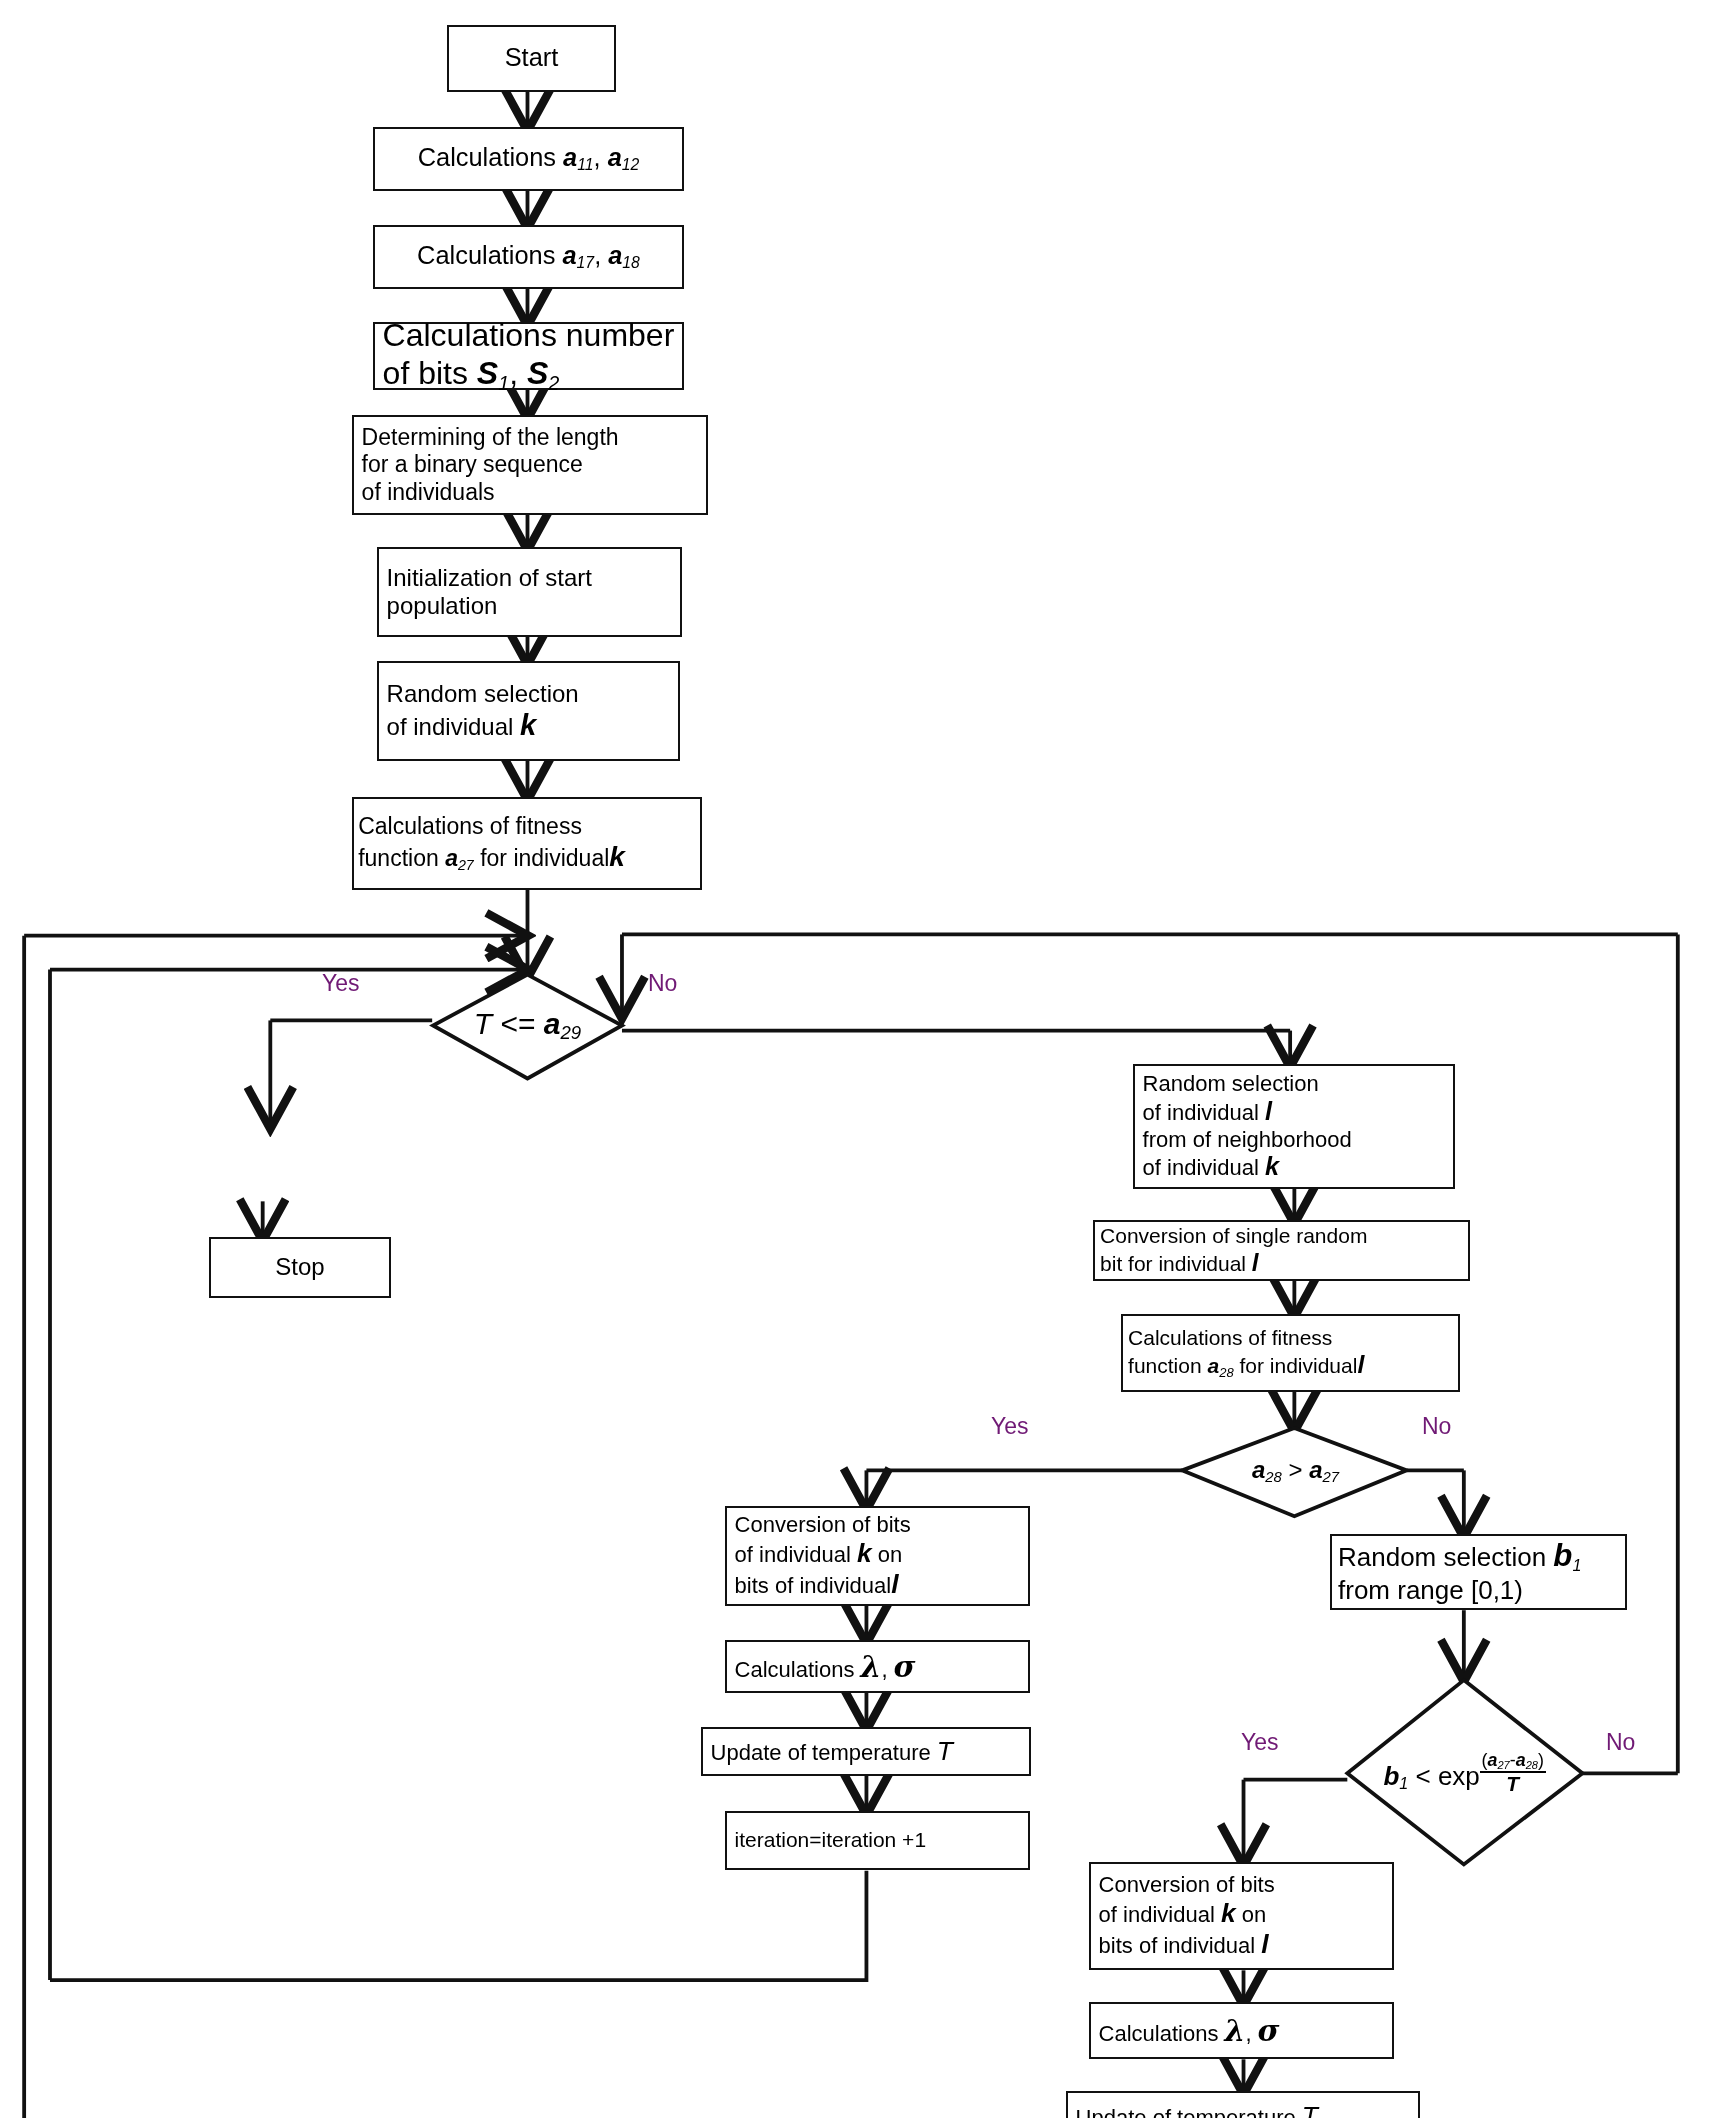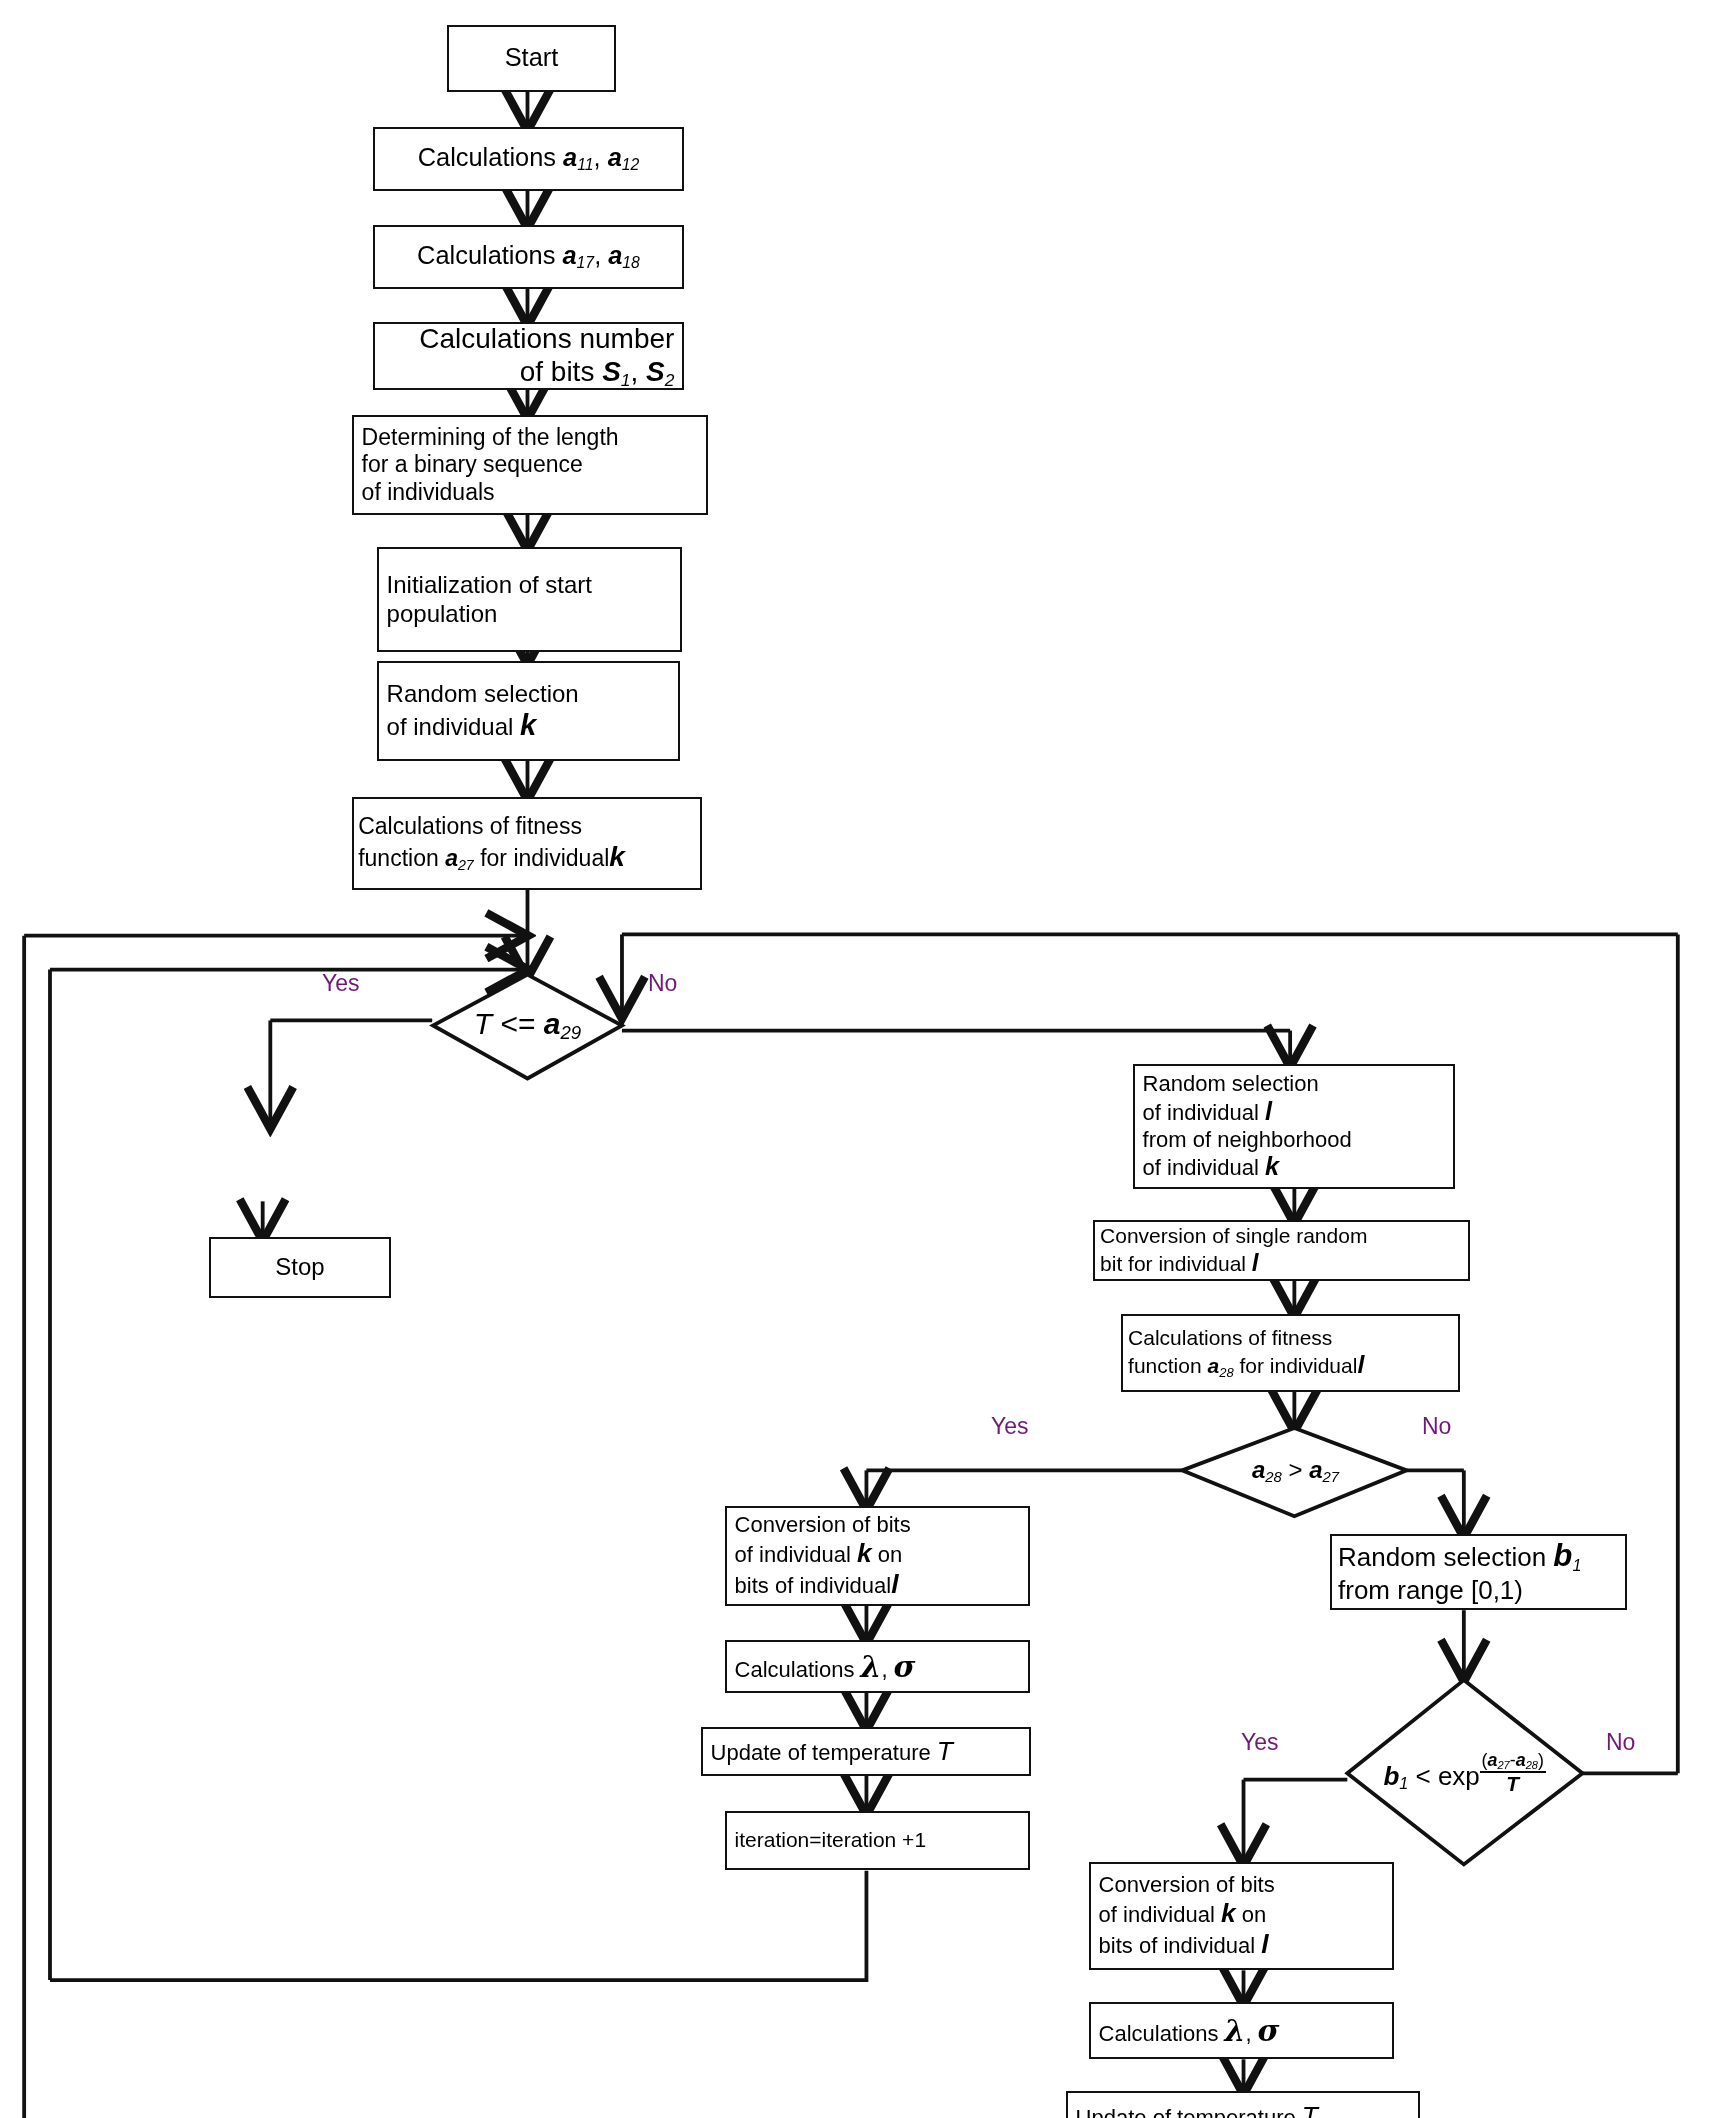--- a/index.html
+++ b/index.html
@@ -135,35 +135,35 @@
     </div>
   </div>
 
   <div class="node ctr" style="left:373px;top:225px;width:311px;height:64px;">
     <div class="txt" style="font-size:25.4px;text-align:center;">
       <span>Calculations </span><b class="bi">a</b><span class="sub">17</span><span>, </span><b class="bi">a</b><span class="sub">18</span>
     </div>
   </div>
 
   <div class="node" style="left:373px;top:322px;width:311px;height:68px;">
-    <div class="txt" style="font-size:28px;text-align:right;">
+    <div class="txt" style="font-size:32px;">
       <div>Calculations number</div>
       <div><span>of bits </span><b class="bi">S</b><span class="sub">1</span><span>, </span><b class="bi">S</b><span class="sub">2</span></div>
     </div>
   </div>
 
   <div class="node" style="left:352px;top:415px;width:356px;height:100px;">
     <div class="txt" style="font-size:23px;">
       <div>Determining of the length</div>
       <div>for  a   binary   sequence</div>
       <div>of individuals</div>
     </div>
   </div>
 
-  <div class="node" style="left:377px;top:547px;width:305px;height:105px;">
+  <div class="node" style="left:377px;top:547px;width:305px;height:90px;">
     <div class="txt" style="font-size:24px;">
       <div>Initialization of start</div>
       <div>population</div>
     </div>
   </div>
 
   <div class="node" style="left:377px;top:661px;width:303px;height:100px;">
     <div class="txt" style="font-size:24px;">
       <div>Random selection</div>
       <div><span>of individual </span><b class="bi" style="font-size:1.22em;">k</b></div>

